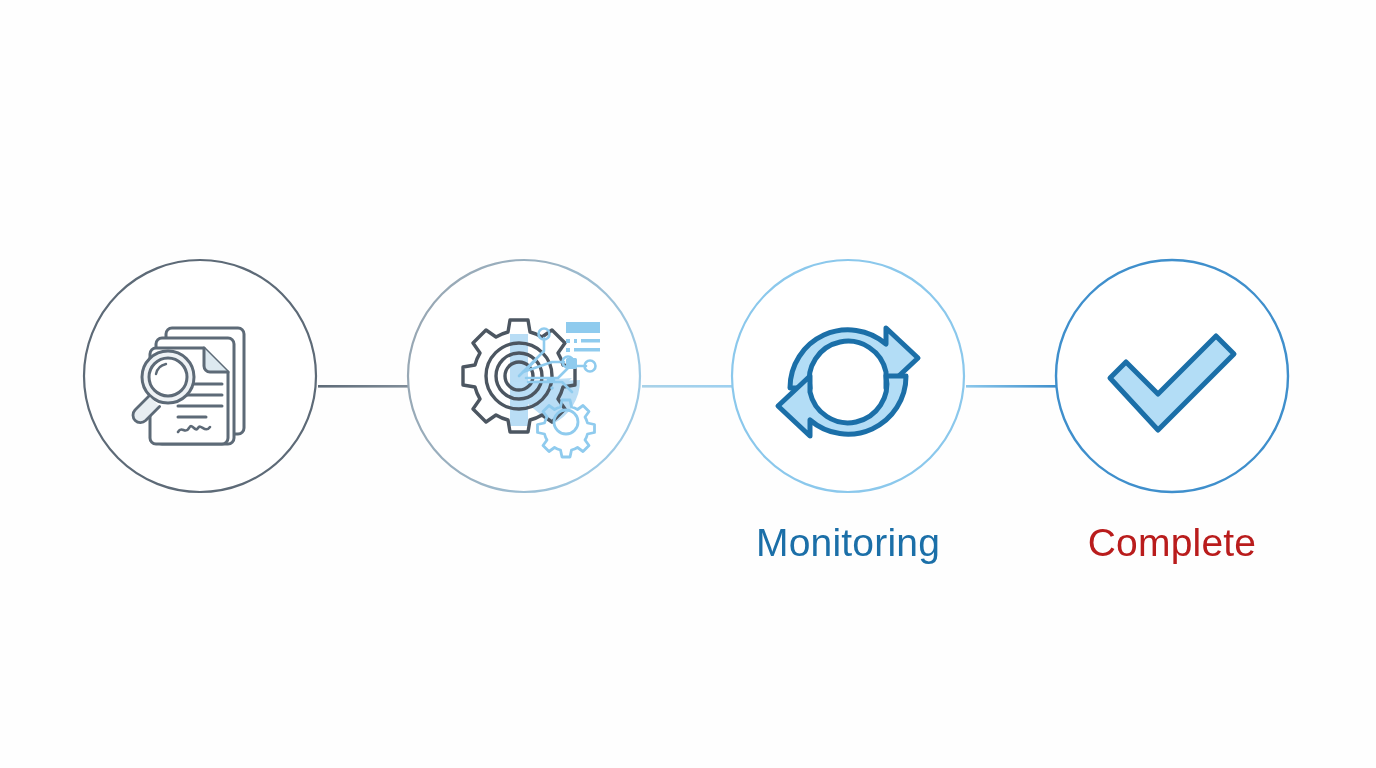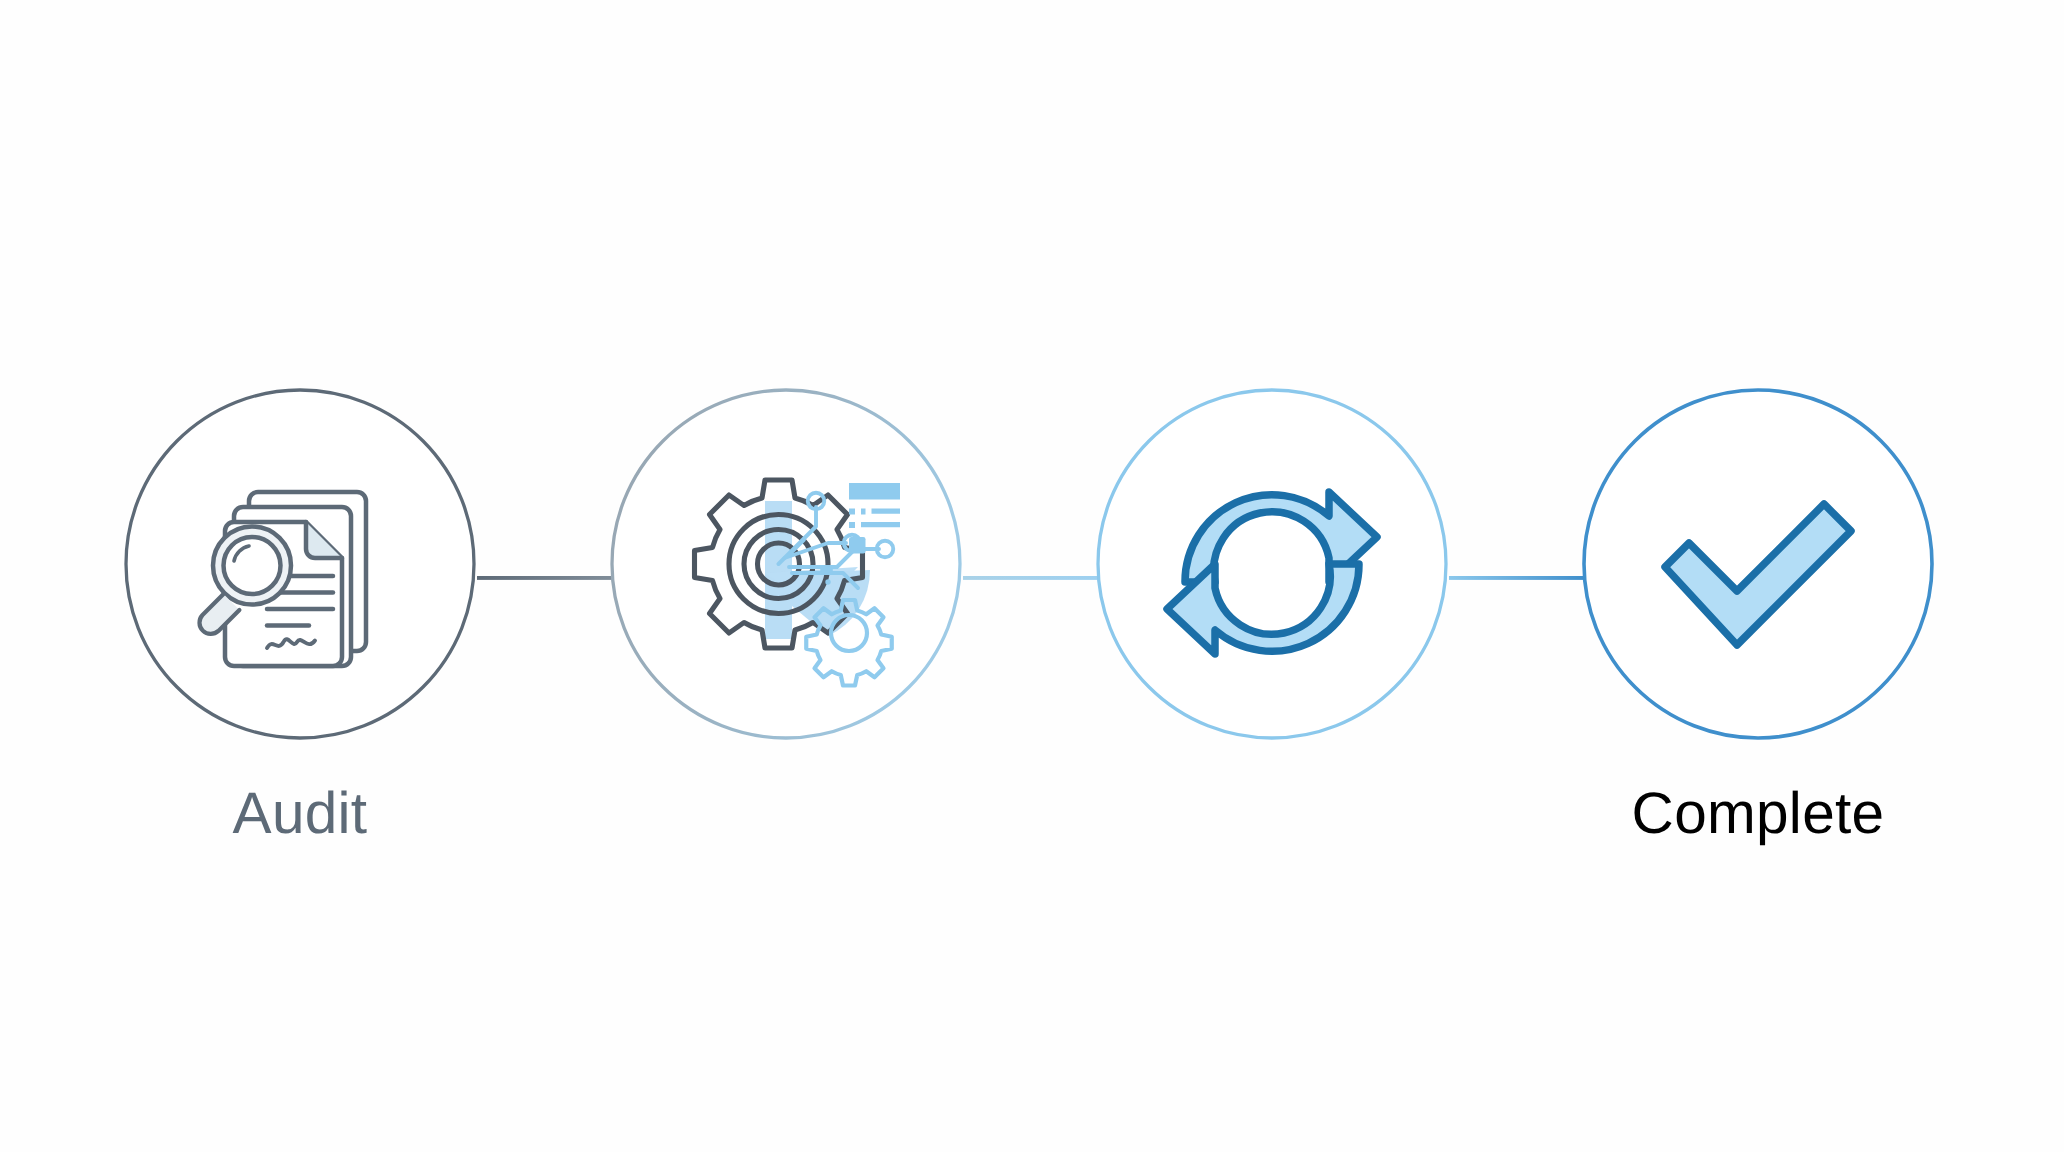--- a/index.html
+++ b/index.html
@@ -154,21 +154,20 @@
           <path d="M62 140 c4 -7 7 3 11 -4 c3 -6 6 5 9 0 c3 -5 7 6 12 -1" stroke-width="2.6"></path>
 
           <circle cx="52" cy="85" r="26" fill="#eef2f5"></circle>
           <circle cx="52" cy="85" r="19" fill="#ffffff"></circle>
           <path d="M40 82 a13 13 0 0 1 10 -10" stroke-width="2.4"></path>
 
           <path d="M33 104 l-14 14 a7.5 7.5 0 0 0 10.6 10.6 l14 -14" fill="#e8eef2" stroke-width="2.8"></path>
         </svg>
       </div>
     </div>
-    <div class="step-label lbl-0" style="color:#5d6a77">Audit</div>
 
     <div class="step step-1">
       <div class="node-circle">
         <svg width="236" height="236" viewBox="0 0 236 236">
           <defs>
             <linearGradient id="ring1" x1="0" y1="0" x2="1" y2="0.35">
               <stop offset="0%" stop-color="#97a4af"></stop>
               <stop offset="55%" stop-color="#9ab3c4"></stop>
               <stop offset="100%" stop-color="#9fcbe6"></stop>
             </linearGradient>
@@ -253,35 +252,36 @@
                      L46 144
                      L14 114
                      L46 84
                      L46 100
                      A38 38 0 0 0 122 84
                      Z"></path>
           </g>
         </svg>
       </div>
     </div>
+    <div class="step-label lbl-2" style="color:#1b6fa8">Monitoring</div>
 
     <div class="step step-3">
       <div class="node-circle">
         <svg width="236" height="236" viewBox="0 0 236 236">
           <circle cx="118" cy="118" r="116" fill="#ffffff" stroke="#3f8fcc" stroke-width="2.4"></circle>
         </svg>
       </div>
       <div class="node-icon">
         <svg viewBox="0 0 168 168" fill="none">
           <path d="M22 86
                    L38 70
                    L70 102
                    L128 44
                    L146 62
                    L70 138
                    Z" fill="#b3ddf6" stroke="#1b6fa8" stroke-width="5" stroke-linejoin="round"></path>
         </svg>
       </div>
     </div>
-    <div class="step-label lbl-3" style="color:#000000">Complete</div>
+    <div class="step-label lbl-3" style="color:#b91c1c">Complete</div>
 
   </div>
 </div>
 
 </body></html>

